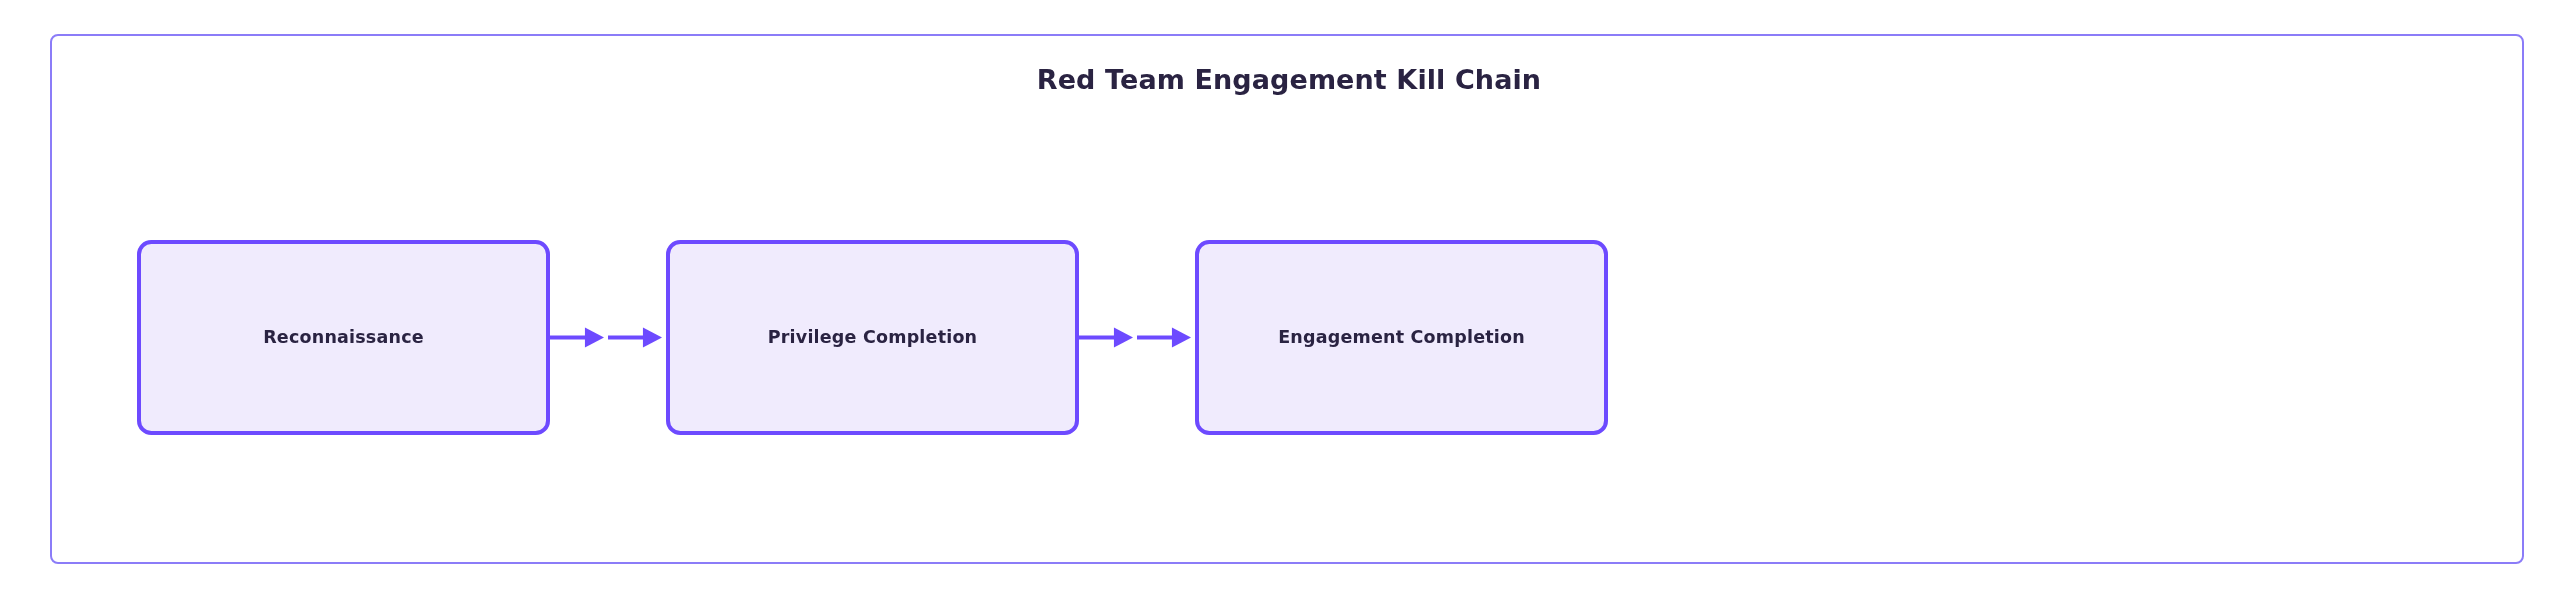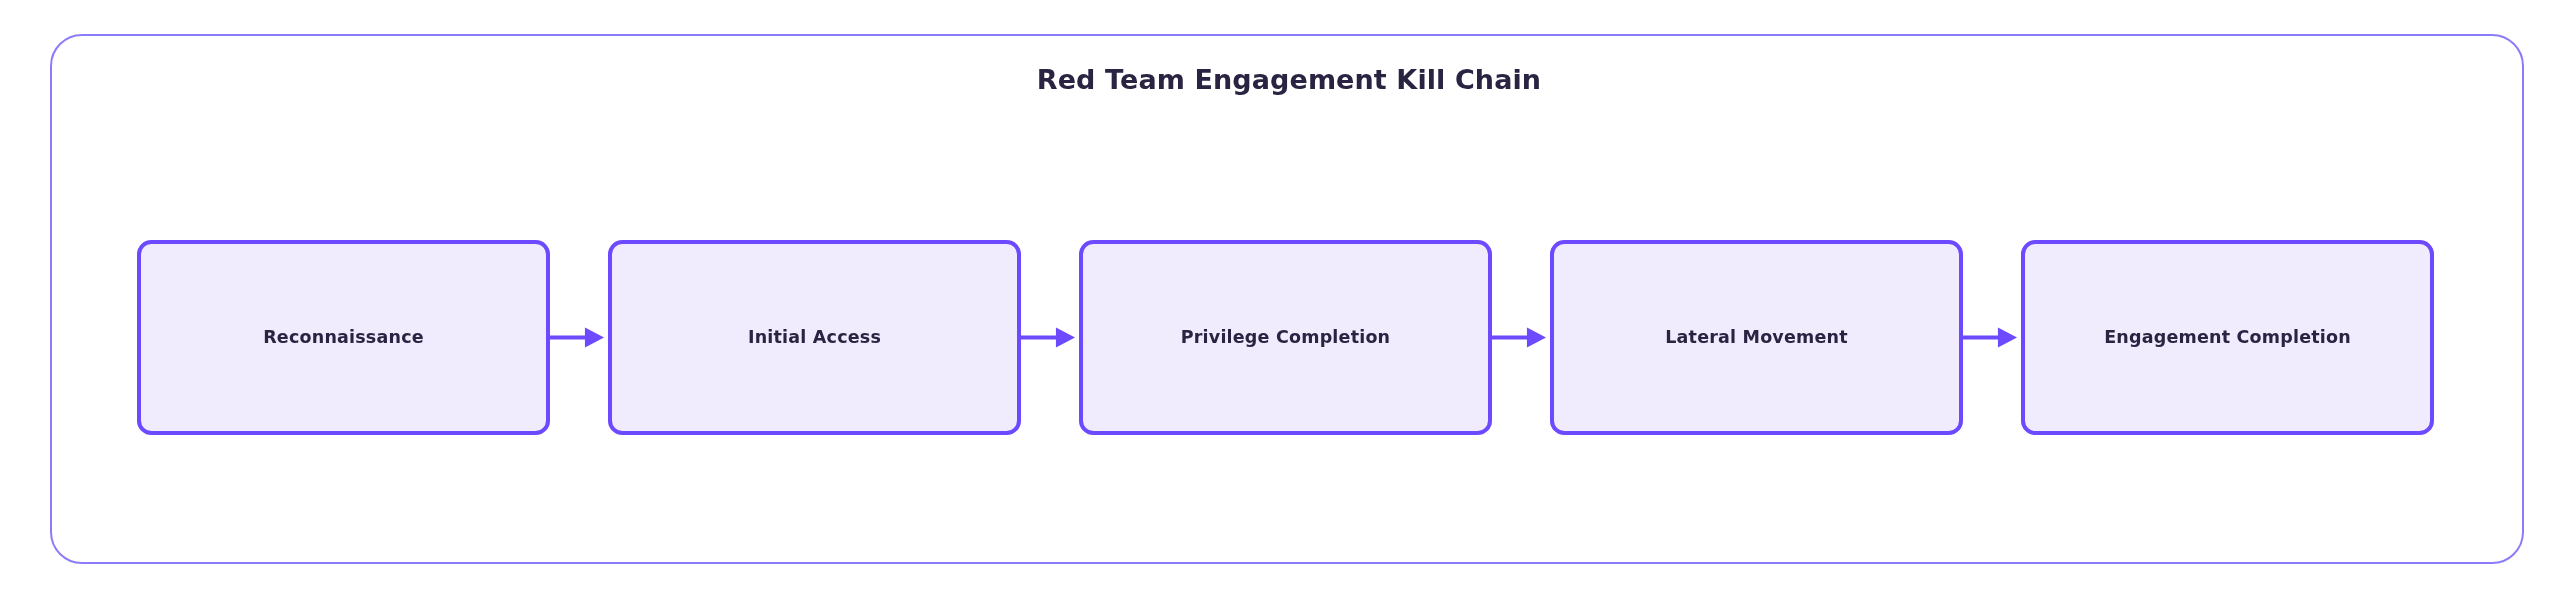--- a/index.html
+++ b/index.html
@@ -24,21 +24,21 @@
 
   
   #diagram-frame {
     position: absolute;
     left: 50px;
     top: 34px;
     width: 2474px;
     height: 530px;
     box-sizing: border-box;
     border: 2.4px solid #8b7cf8;
-    border-radius: 32px;
+    border-radius: 8px;
     background: #ffffff;
     padding-left: 39px;
   }
 
   
   #diagram-title {
     position: absolute;
     left: 0;
     top: 30px;
     width: 2474px;
@@ -119,45 +119,39 @@
         <span class="node-label">Reconnaissance</span>
       </div>
 
       <div class="connector">
         <svg class="arrow-svg" viewBox="0 0 73 245" xmlns="http://www.w3.org/2000/svg">
           <line x1="0" y1="122.5" x2="48" y2="122.5" stroke="#6d4aff" stroke-width="5"></line>
           <polygon points="44,110 68,122.5 44,135" fill="#6d4aff"></polygon>
         </svg>
       </div>
 
-      <div class="node-box">
-        <span class="node-label">Initial Access</span>
-      </div>
 
       <div class="connector">
         <svg class="arrow-svg" viewBox="0 0 73 245" xmlns="http://www.w3.org/2000/svg">
           <line x1="0" y1="122.5" x2="48" y2="122.5" stroke="#6d4aff" stroke-width="5"></line>
           <polygon points="44,110 68,122.5 44,135" fill="#6d4aff"></polygon>
         </svg>
       </div>
 
       <div class="node-box">
         <span class="node-label">Privilege Completion</span>
       </div>
 
       <div class="connector">
         <svg class="arrow-svg" viewBox="0 0 73 245" xmlns="http://www.w3.org/2000/svg">
           <line x1="0" y1="122.5" x2="48" y2="122.5" stroke="#6d4aff" stroke-width="5"></line>
           <polygon points="44,110 68,122.5 44,135" fill="#6d4aff"></polygon>
         </svg>
       </div>
 
-      <div class="node-box">
-        <span class="node-label">Lateral Movement</span>
-      </div>
 
       <div class="connector">
         <svg class="arrow-svg" viewBox="0 0 73 245" xmlns="http://www.w3.org/2000/svg">
           <line x1="0" y1="122.5" x2="48" y2="122.5" stroke="#6d4aff" stroke-width="5"></line>
           <polygon points="44,110 68,122.5 44,135" fill="#6d4aff"></polygon>
         </svg>
       </div>
 
       <div class="node-box">
         <span class="node-label">Engagement Completion</span>

